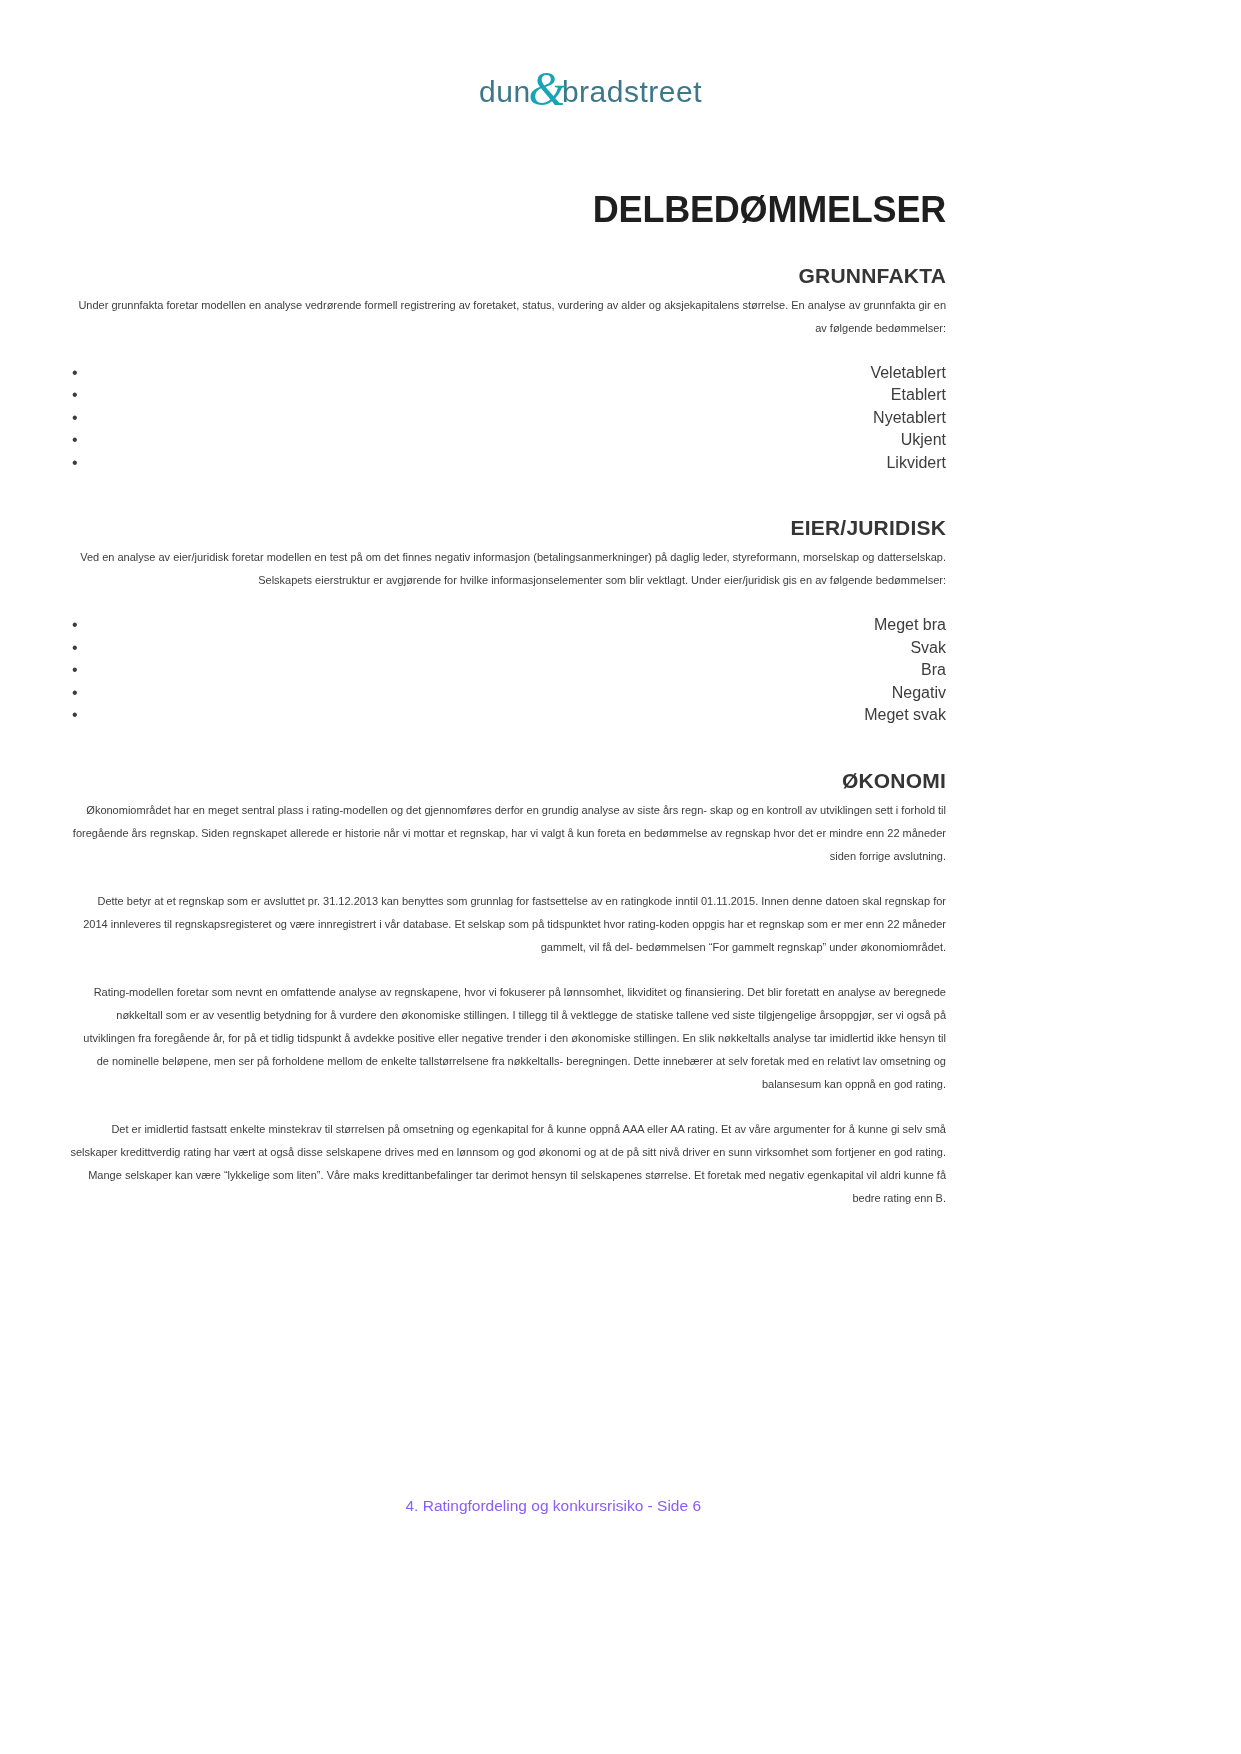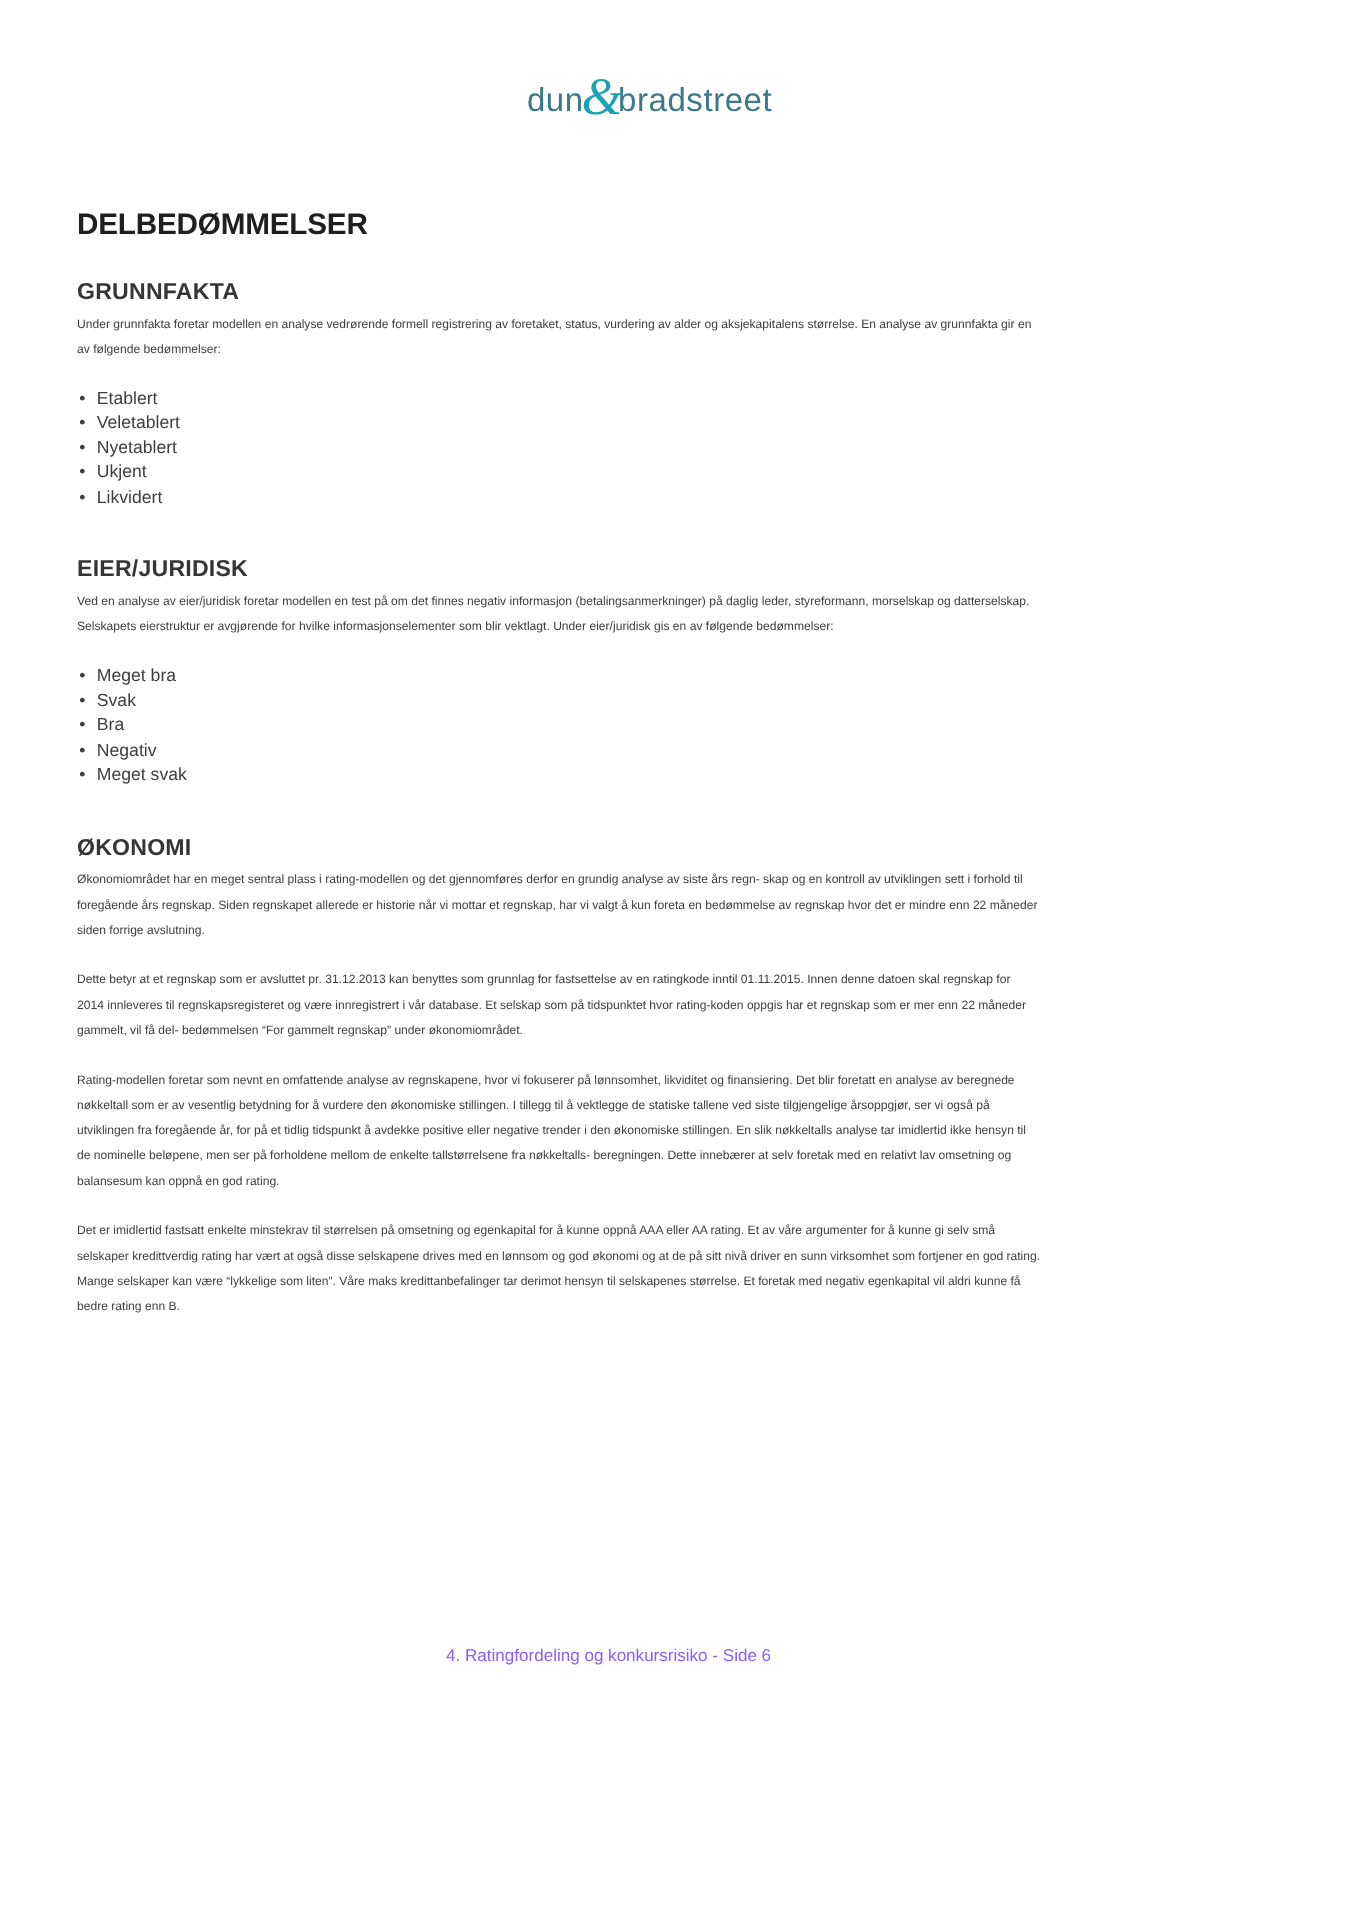--- a/index.html
+++ b/index.html
@@ -5,20 +5,21 @@
   * { box-sizing: border-box; }
   html, body { margin: 0; padding: 0; background: #ffffff; }
   .page {
     width: 992px;
     height: 1754px;
     position: relative;
     background: #ffffff;
     font-family: "Liberation Sans", "DejaVu Sans", sans-serif;
     color: #3d3d3d;
     overflow: hidden;
+    text-align: right;
   }
 
   
   .logo {
     position: absolute;
     top: 68px;
     right: 290px;
     display: flex;
     align-items: center;
     white-space: nowrap;
@@ -42,21 +43,21 @@
   }
 
   
   .content {
     position: absolute;
     left: 70px;
     top: 190px;
     width: 876px;
   }
   .title {
-    font-size: 27px;
+    font-size: 36px;
     font-weight: bold;
     color: #1f1f1f;
     letter-spacing: -0.2px;
     line-height: 1.1;
     margin: 0 0 34px 0;
   }
   .section { margin-bottom: 42px; }
   .section > :last-child { margin-bottom: 0; }
   h2 {
     font-size: 21px;
@@ -108,22 +109,22 @@
   </div>
 
   <div class="content">
 
     <h1 class="title">DELBEDØMMELSER</h1>
 
     <section class="section">
       <h2>GRUNNFAKTA</h2>
       <p>Under grunnfakta foretar modellen en analyse vedrørende formell registrering av foretaket, status, vurdering av alder og aksjekapitalens størrelse. En analyse av grunnfakta gir en av følgende bedømmelser:</p>
       <ul>
+        <li>Veletablert</li>
         <li>Etablert</li>
-        <li>Veletablert</li>
         <li>Nyetablert</li>
         <li>Ukjent</li>
         <li>Likvidert</li>
       </ul>
     </section>
 
     <section class="section">
       <h2>EIER/JURIDISK</h2>
       <p>Ved en analyse av eier/juridisk foretar modellen en test på om det finnes negativ informasjon (betalingsanmerkninger) på daglig leder, styreformann, morselskap og datterselskap. Selskapets eierstruktur er avgjørende for hvilke informasjonselementer som blir vektlagt. Under eier/juridisk gis en av følgende bedømmelser:</p>
       <ul>

